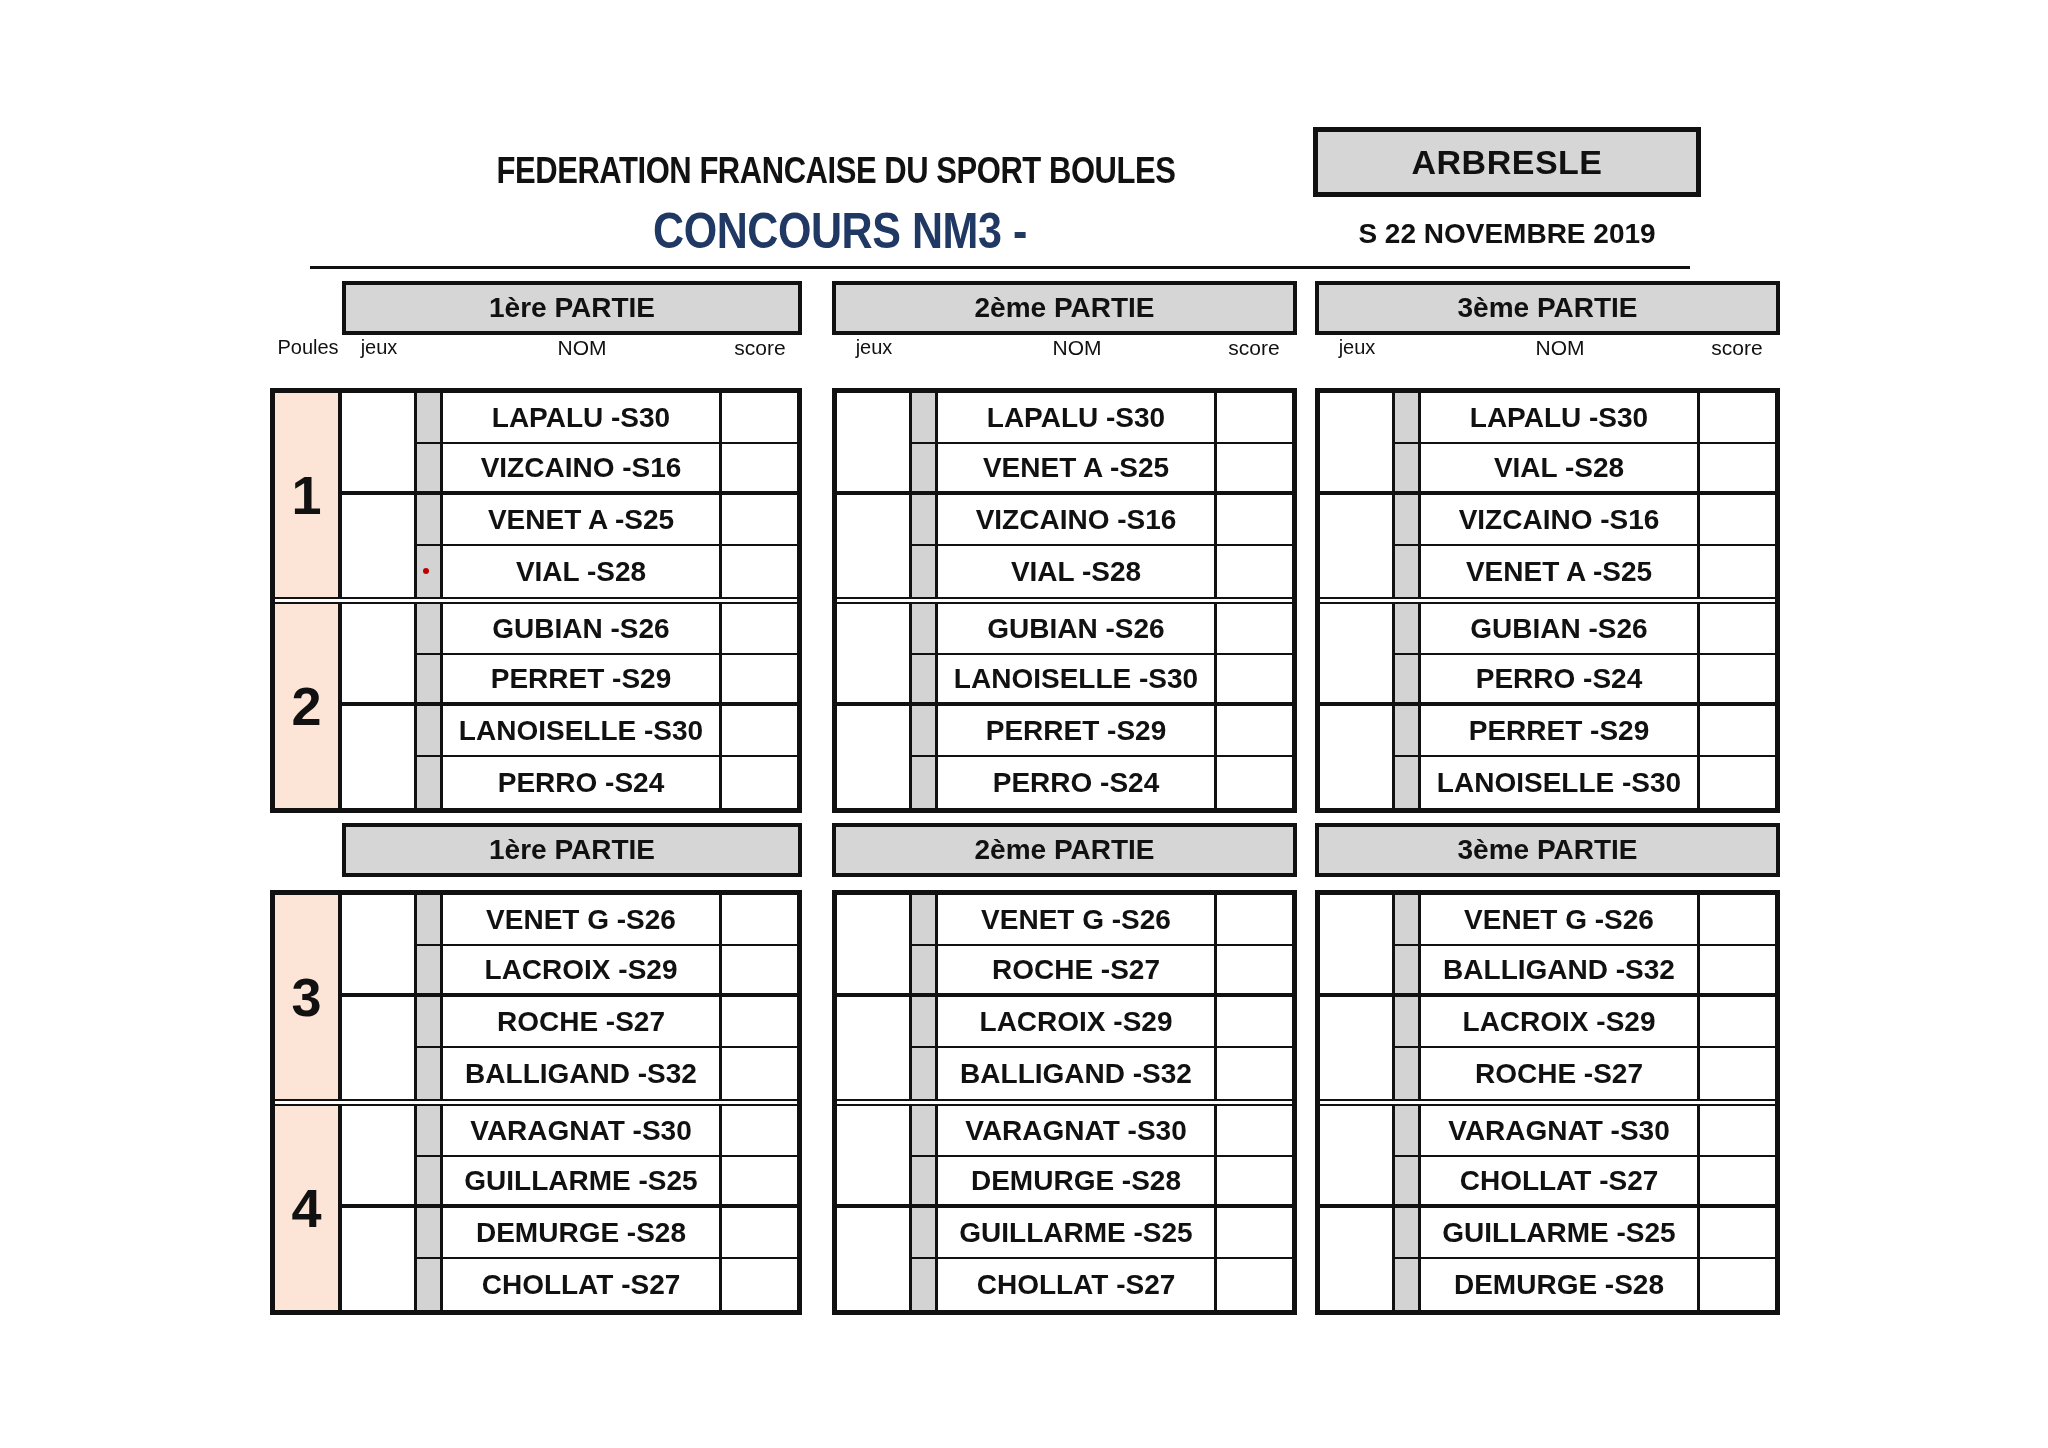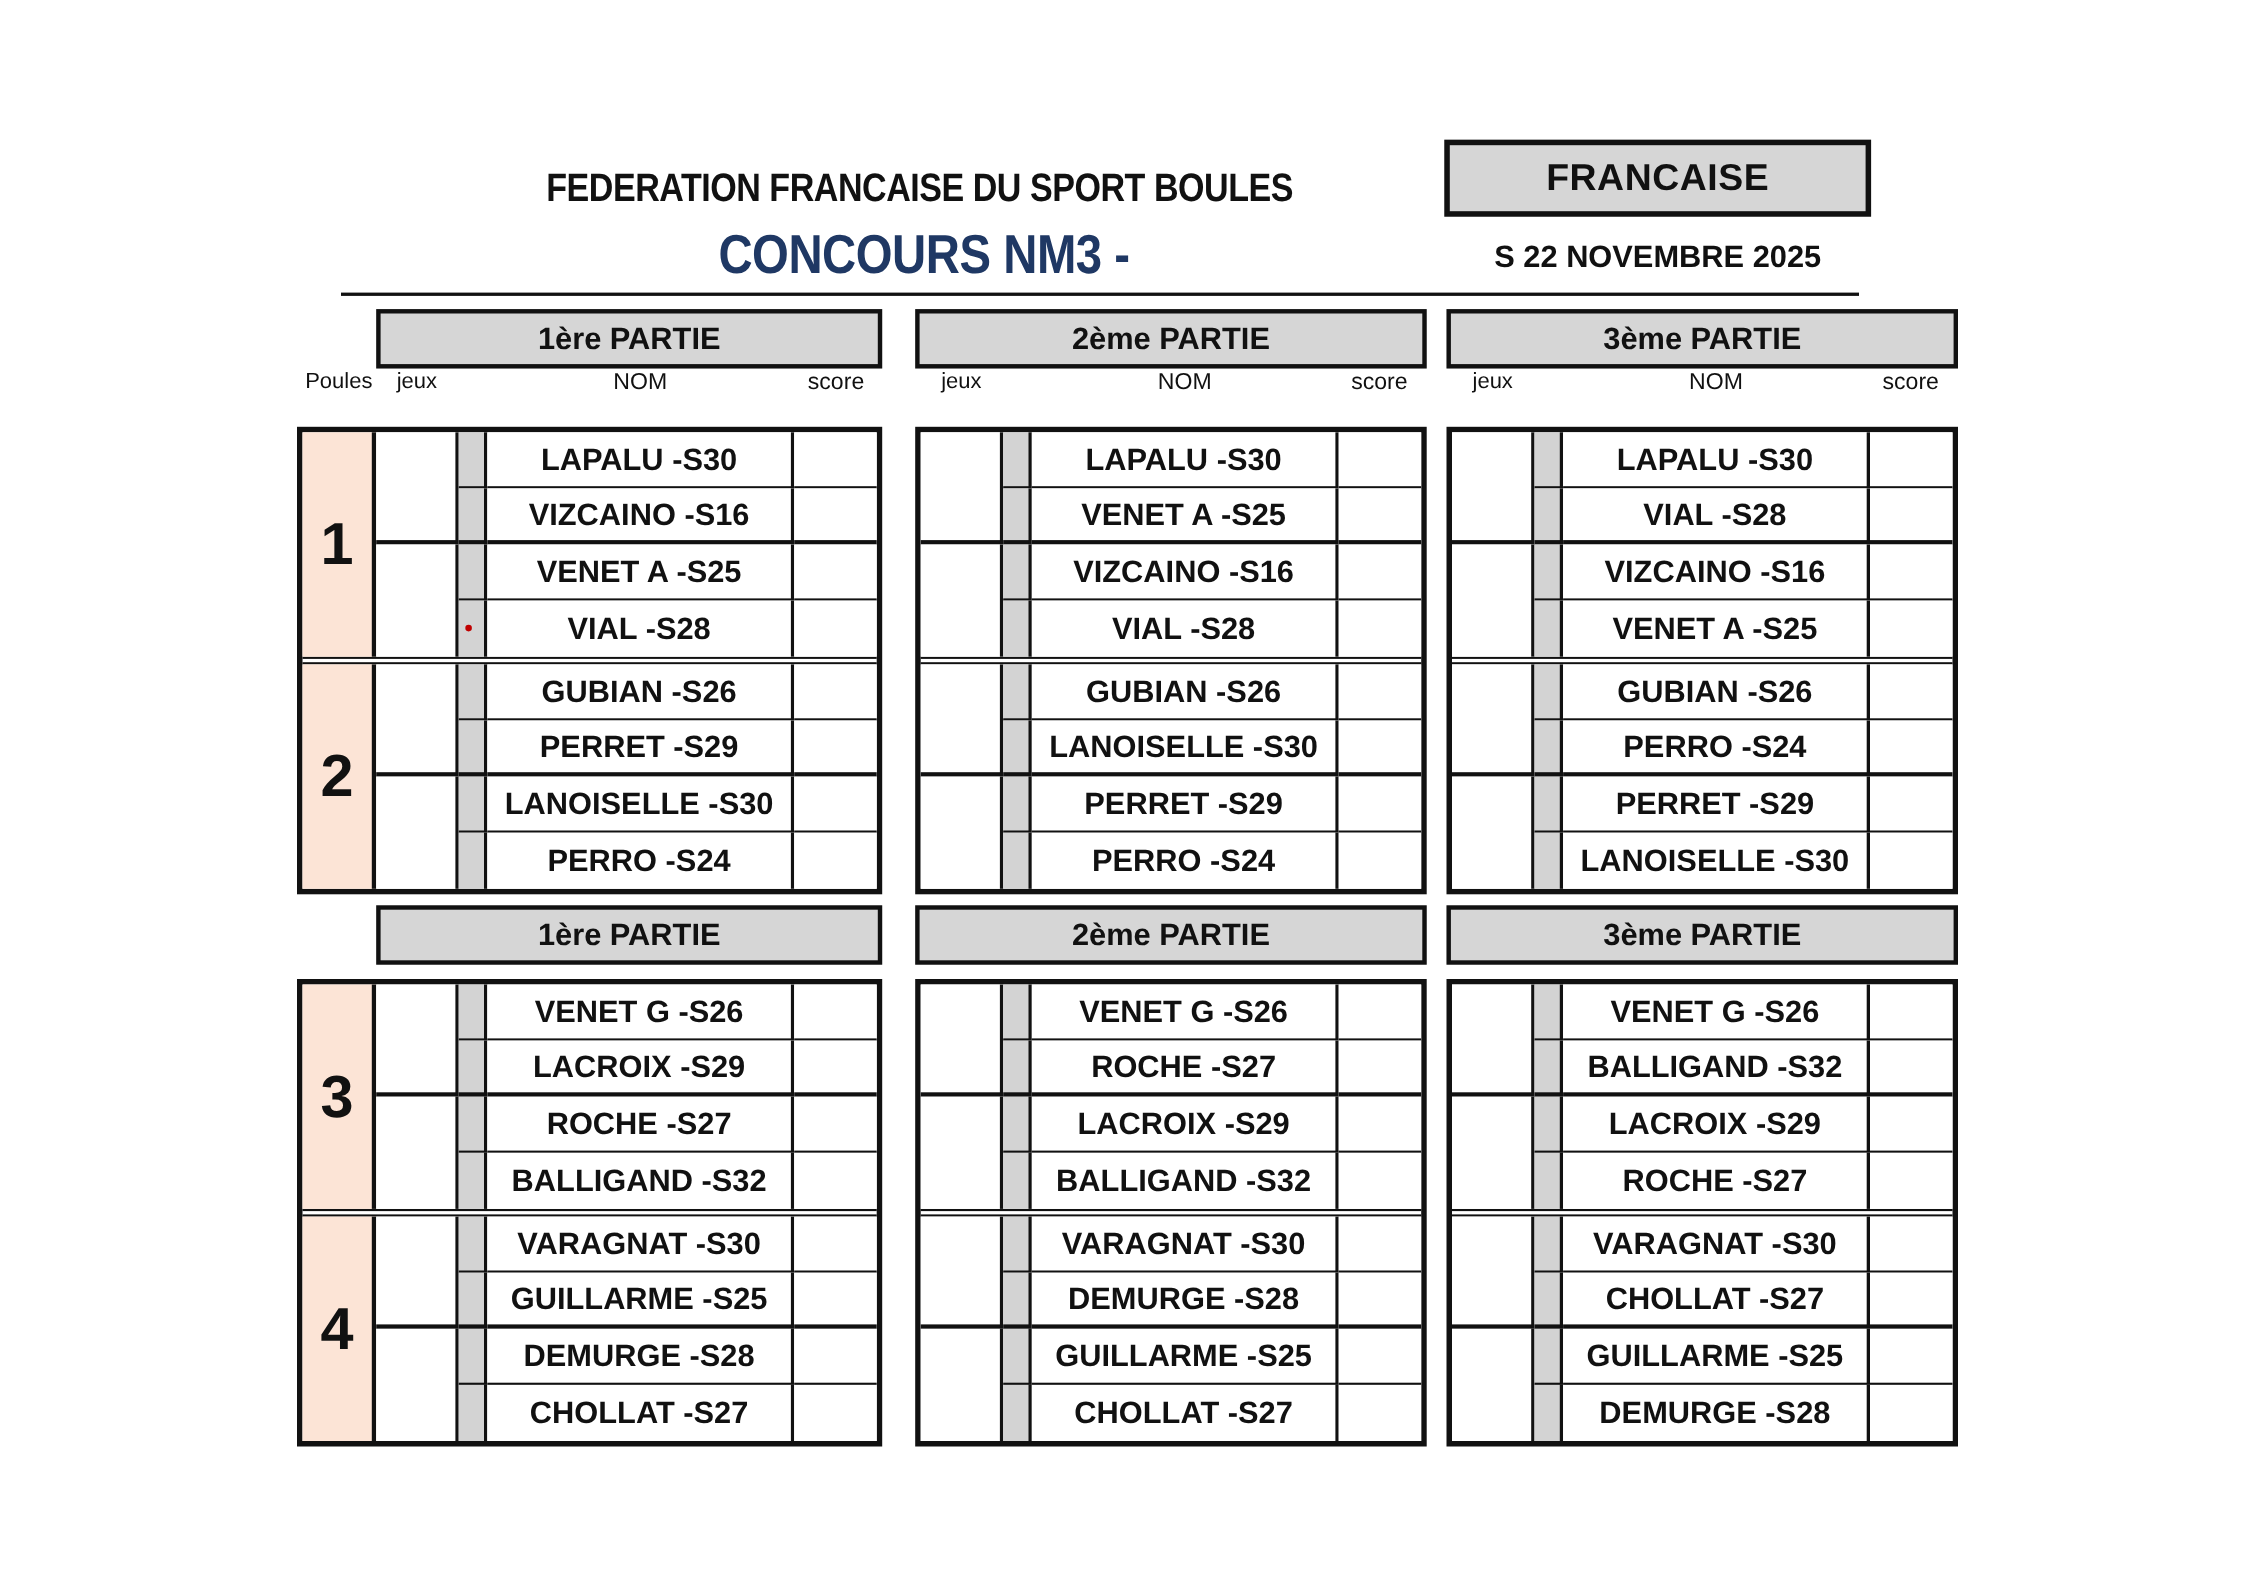--- a/index.html
+++ b/index.html
@@ -82,23 +82,23 @@
     left:423px;top:568px;width:6px;height:6px;border-radius:50%;
     background:var(--dot-red,#c00000);
   }
 </style>
 </head>
 <body>
 
 <div class="abs fed-title">FEDERATION FRANCAISE DU SPORT BOULES</div>
 <div class="abs concours-title">CONCOURS NM3 -</div>
 <div class="abs venue-box">
-  <span>FRANCAISE</span>
-</div>
-<div class="abs date-line">S 22 NOVEMBRE 2025</div>
+  <span>ARBRESLE</span>
+</div>
+<div class="abs date-line">S 22 NOVEMBRE 2019</div>
 <div class="abs title-rule"></div>
 
 <div class="abs phead" style="left:342px;top:281px;width:460px;">
     <span>1ère PARTIE</span>
   </div>
 <div class="abs phead" style="left:832px;top:281px;width:465px;">
     <span>2ème PARTIE</span>
   </div>
 <div class="abs phead" style="left:1315px;top:281px;width:465px;">
     <span>3ème PARTIE</span>

